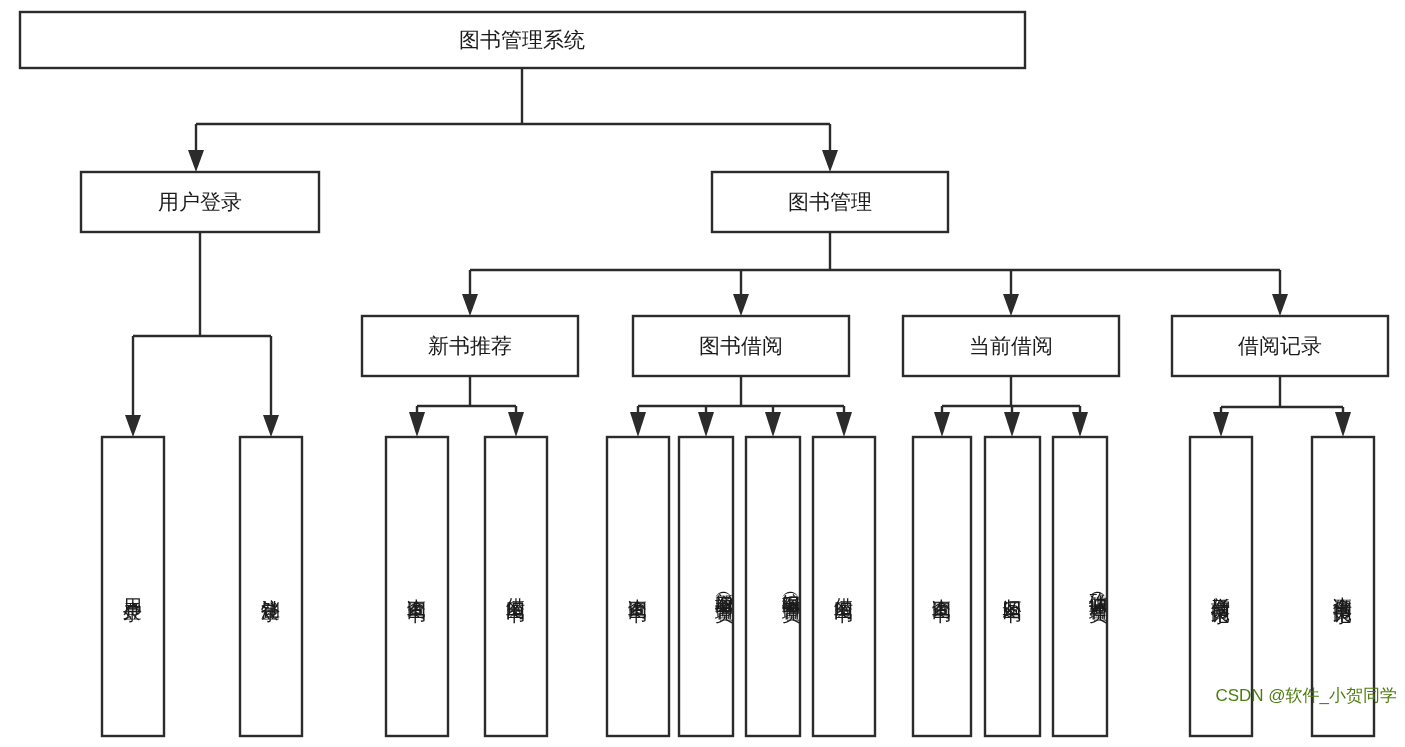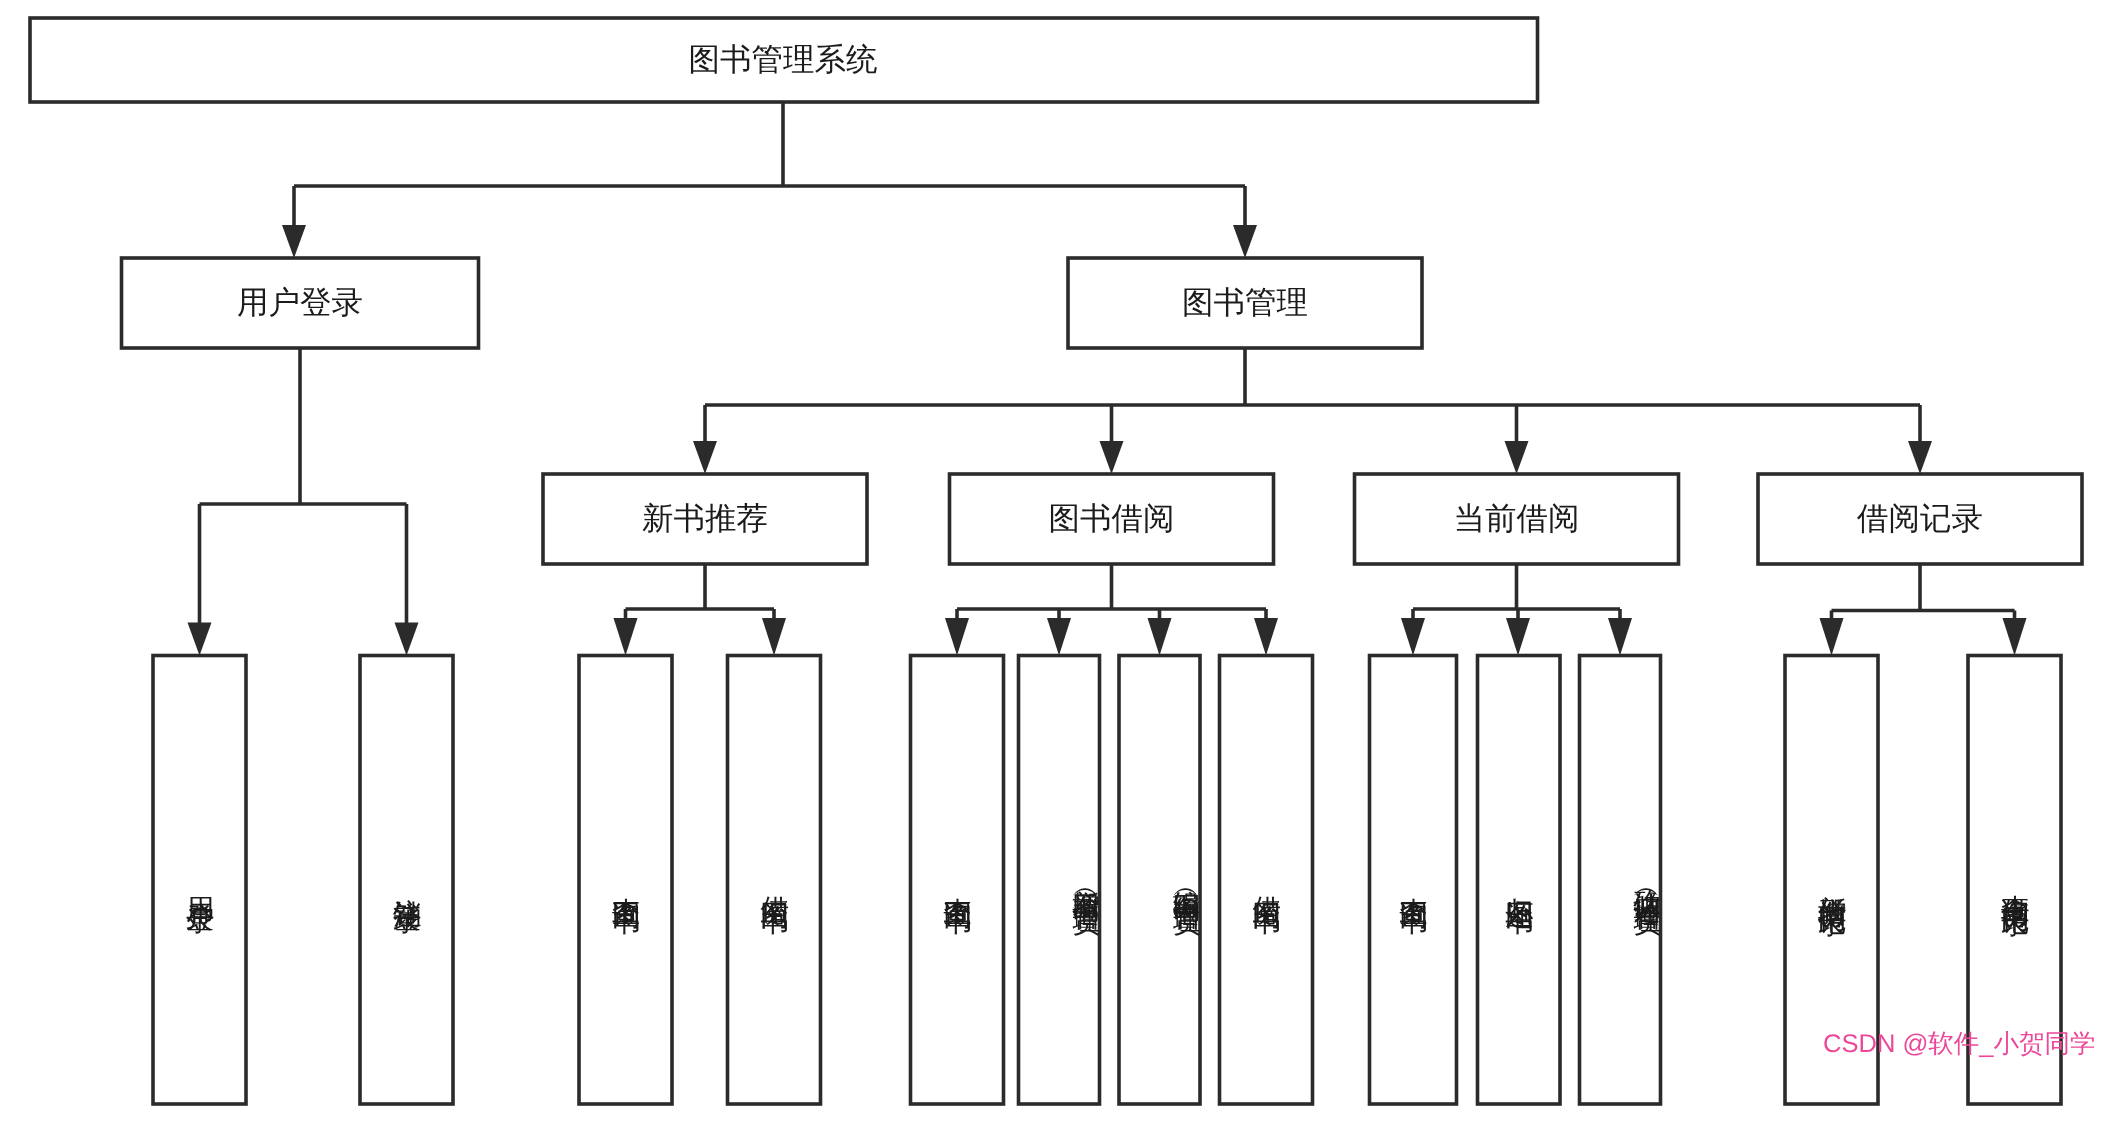--- a/index.html
+++ b/index.html
@@ -59,21 +59,21 @@
     justify-content: center;
     white-space: nowrap;
     pointer-events: none;
   }
   .watermark {
     position: absolute;
     right: 8px;
     bottom: 6px;
     font-family: "Liberation Sans", "DejaVu Sans", sans-serif;
     font-size: 17px;
-    color: #ec4899;
+    color: #4d7c0f;
     white-space: nowrap;
   }
 </style>
 </head>
 <body>
 
 <div id="diagram-root">
 
   <svg class="flow" viewBox="0 0 1405 747">
 

